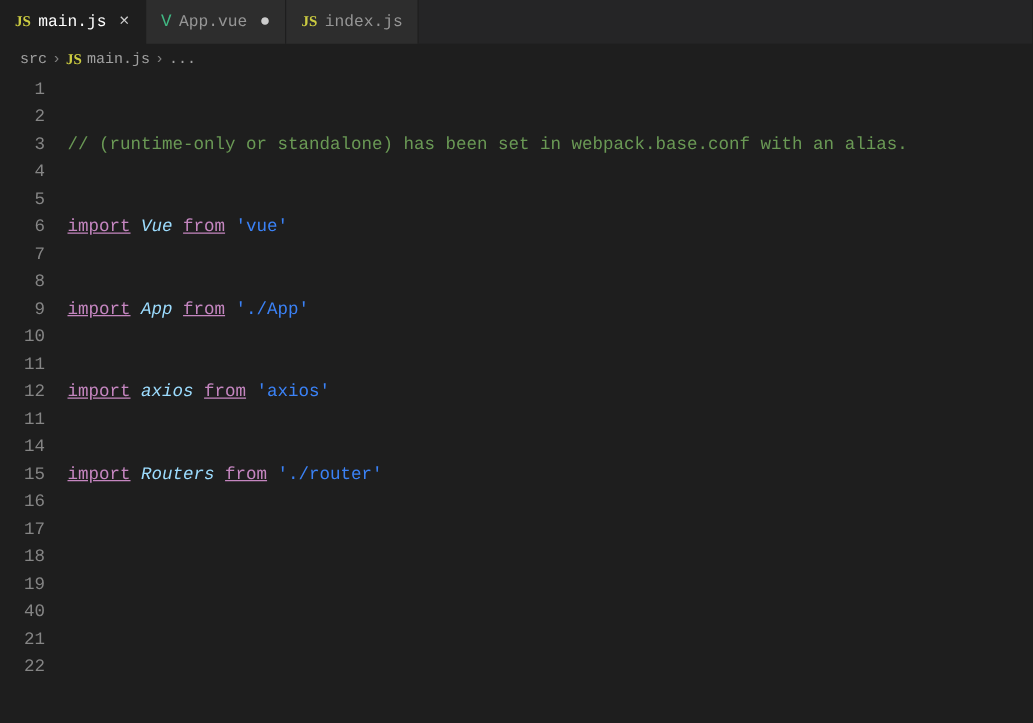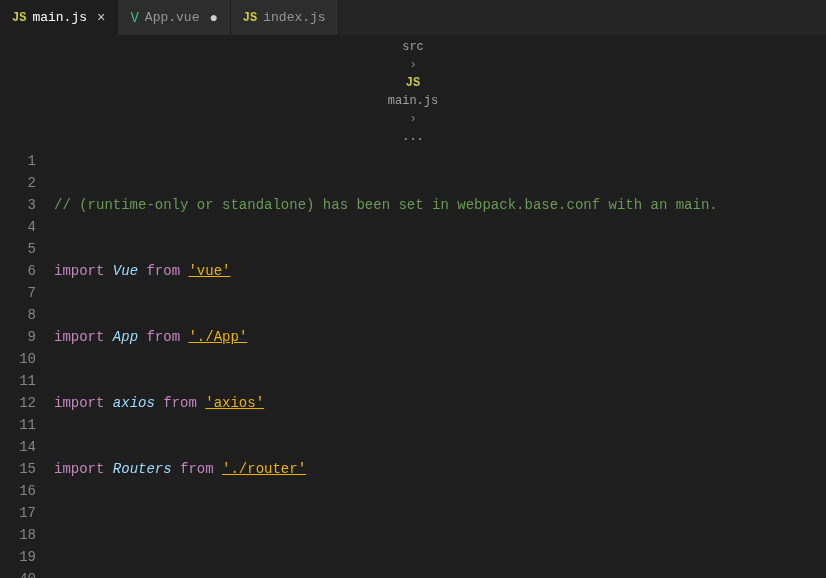--- a/index.html
+++ b/index.html
@@ -36,30 +36,28 @@
   .tab .close {
     margin-left: 4px;
     font-size: 14px;
     color: #cccccc;
   }
   .tab .dot {
     margin-left: 4px;
     font-size: 14px;
     color: #cccccc;
   }
-  .js-icon { color: #cbcb41; font-weight: bold; font-size: 12px; }
+  .js-icon { color: #cbcb41; font-weight: bold; font-size: 12px; font-family: Liberation Serif, serif; }
   .vue-icon { color: #41b883; font-size: 14px; }
   .breadcrumb {
     display: flex;
-    align-items: center;
     padding: 4px 16px;
     gap: 4px;
     font-size: 12px;
     color: #a0a0a0;
-    flex-direction: column;
   }
   .breadcrumb .sep { color: #808080; }
   .editor {
     display: flex;
     padding-top: 2px;
   }
   .gutter {
     width: 54px;
     text-align: right;
     color: #858585;
@@ -67,23 +65,23 @@
     padding-right: 18px;
     line-height: 22px;
   }
   .code {
     flex: 1;
     line-height: 22px;
     white-space: pre;
   }
   .line { height: 22px; position: relative; }
   .c-comment { color: #6a9955; }
-  .c-keyword { color: #c586c0; }
+  .c-keyword { color: #c586c0; text-decoration: underline; }
   .c-var { color: #9cdcfe; font-style: italic; }
-  .c-string { color: #eab308; text-decoration: underline; }
+  .c-string { color: #3b82f6; }
 </style>
 </head>
 <body>
 
 <div class="tabs">
   <div class="tab active">
     <span class="js-icon">JS</span>
     <span>main.js</span>
     <span class="close">×</span>
   </div>
@@ -126,21 +124,21 @@
     <div class="line">15</div>
     <div class="line">16</div>
     <div class="line">17</div>
     <div class="line">18</div>
     <div class="line">19</div>
     <div class="line">40</div>
     <div class="line">21</div>
     <div class="line">22</div>
   </div>
   <div class="code">
-    <div class="line"><span class="c-comment">// (runtime-only or standalone) has been set in webpack.base.conf with an main.</span></div>
+    <div class="line"><span class="c-comment">// (runtime-only or standalone) has been set in webpack.base.conf with an alias.</span></div>
     <div class="line"><span class="c-keyword">import</span> <span class="c-var">Vue</span> <span class="c-keyword">from</span> <span class="c-string">'vue'</span></div>
     <div class="line"><span class="c-keyword">import</span> <span class="c-var">App</span> <span class="c-keyword">from</span> <span class="c-string">'./App'</span></div>
     <div class="line"><span class="c-keyword">import</span> <span class="c-var">axios</span> <span class="c-keyword">from</span> <span class="c-string">'axios'</span></div>
     <div class="line"><span class="c-keyword">import</span> <span class="c-var">Routers</span> <span class="c-keyword">from</span> <span class="c-string">'./router'</span></div>
     <div class="line"></div>
     
     
     
     
     

